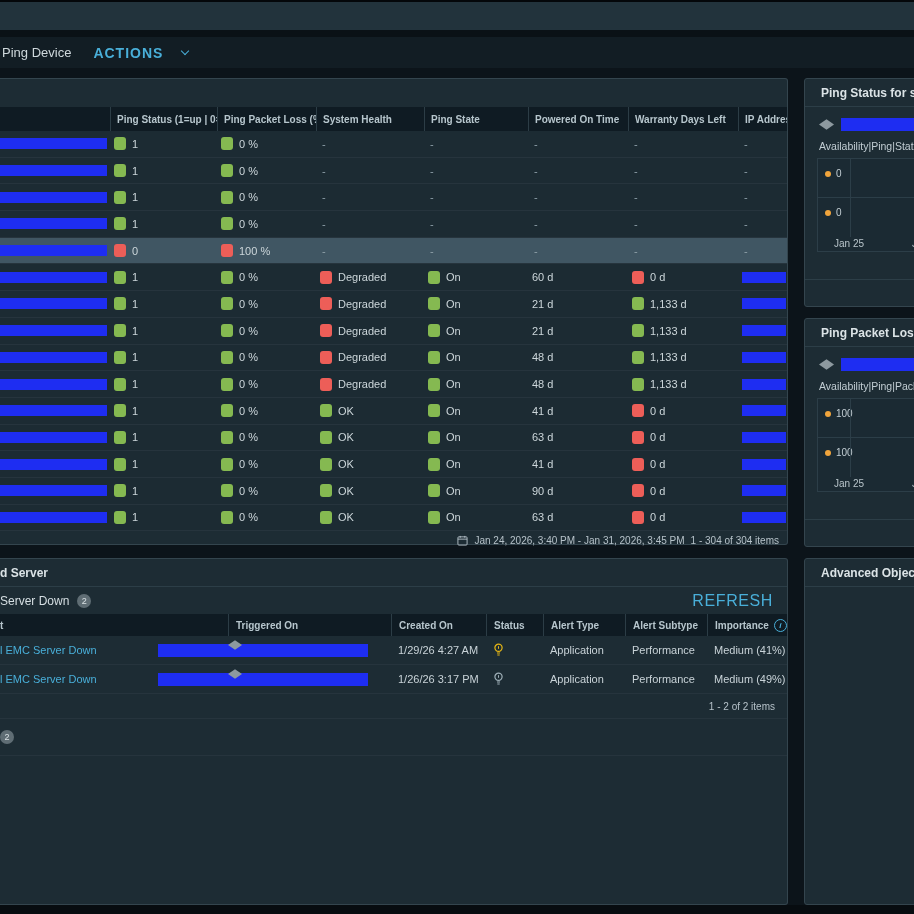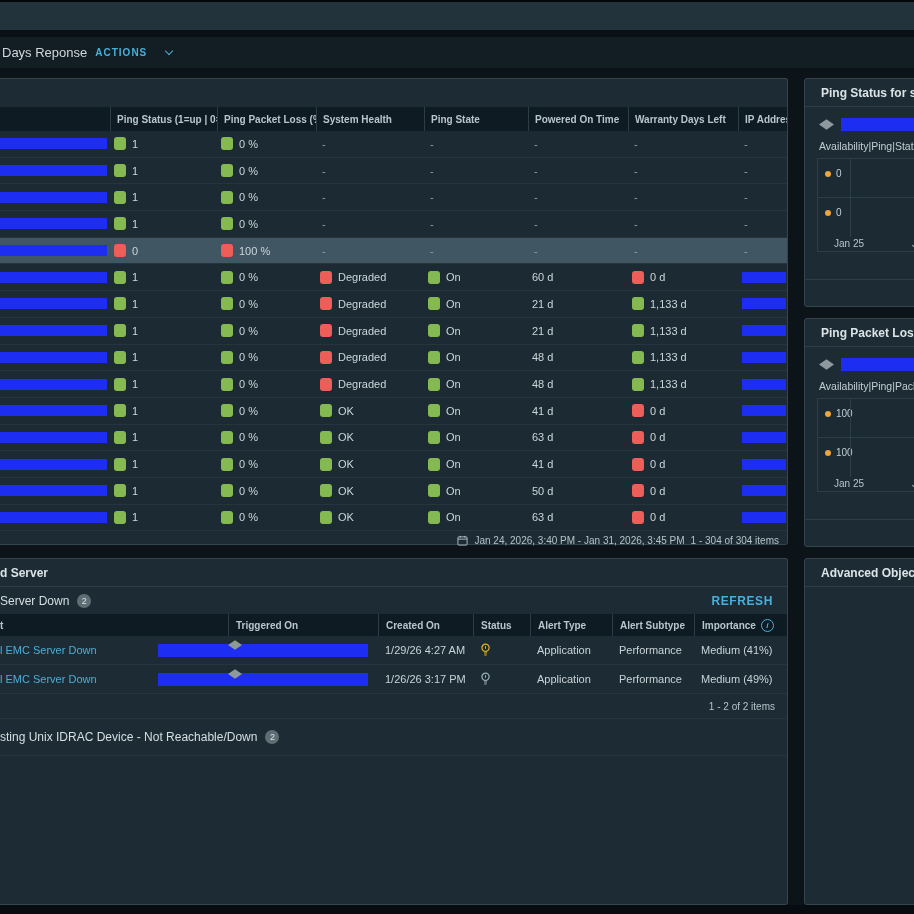--- a/index.html
+++ b/index.html
@@ -7,22 +7,22 @@
     width:914px;height:914px;position:relative;overflow:hidden;
     background:#0c141a;color:#c9d3d8;
     font-family:"Liberation Sans",sans-serif;
   }
   
   .top-line{position:absolute;top:0;left:0;width:914px;height:2px;background:#04070a;}
   .top-toolbar{position:absolute;top:2px;left:0;width:914px;height:28px;background:#22333c;}
   .top-gap{position:absolute;top:30px;left:0;width:914px;height:7px;background:#0a1116;}
   .title-bar{position:absolute;top:37px;left:0;width:914px;height:31px;background:#121d24;display:flex;align-items:center;}
   .page-title{font-size:13px;color:#cfd8dc;padding-left:2px;}
-  .actions-btn{display:flex;align-items:center;gap:19px;margin-left:8px;background:none;border:none;cursor:pointer;
-    color:var(--link);font-size:10px;font-weight:700;letter-spacing:1px;padding:0;font-family:inherit;}
+  .actions-btn{display:flex;align-items:center;gap:19px;margin-left:22px;background:none;border:none;cursor:pointer;
+    color:var(--link);font-size:14px;font-weight:700;letter-spacing:1px;padding:0;font-family:inherit;}
   .chev{width:5px;height:5px;border-right:1.5px solid var(--link);border-bottom:1.5px solid var(--link);
     transform:rotate(45deg);margin-top:-3px;}
   .bottom-strip{position:absolute;top:905px;left:0;width:914px;height:9px;background:#070c10;}
 
   
   .panel{position:absolute;background:#1d2c34;border:1px solid #34454e;border-radius:3px;box-sizing:border-box;}
 
   
   #main-panel{left:-2px;top:78px;width:790px;height:467px;border-left:none;}
   .m-toolbar{height:28px;}
@@ -66,26 +66,26 @@
   .pfoot{position:absolute;bottom:26px;left:0;right:0;border-top:1px solid #2c3e47;}
 
   
   #alerts-panel{left:-2px;top:558px;width:790px;height:347px;border-left:none;}
   #alerts-panel .ptitle{padding-left:2px;}
   .group-row{height:27px;display:flex;align-items:center;gap:8px;padding:0 14px 0 2px;
     font-size:12px;color:#d6dfe3;}
   .count-badge{width:14px;height:14px;border-radius:50%;background:#5f6d74;color:#d9e1e4;
     font-size:9px;display:flex;align-items:center;justify-content:center;flex:none;}
   .refresh-btn{margin-left:auto;background:none;border:none;cursor:pointer;color:var(--link);
-    font-size:12px;font-weight:700;letter-spacing:.6px;font-family:inherit;padding:0;}
+    font-size:16px;font-weight:400;letter-spacing:.6px;font-family:inherit;padding:0;}
   .ahead{display:flex;height:22px;background:#0f1b23;align-items:center;font-size:10px;font-weight:700;color:#b7c6cd;}
   .ahead .acell{height:100%;display:flex;align-items:center;gap:5px;box-sizing:border-box;border-left:1px solid #2c3d46;padding-left:7px;
     white-space:nowrap;overflow:hidden;}
   .ahead .acell:first-child{border-left:none;padding-left:2px;}
-  .a1{width:230px;}.a2{width:150px;}.a3{width:95px;}.a4{width:57px;}.a5{width:82px;}.a6{width:82px;}.a7{flex:1;text-align:right;}
+  .a1{width:230px;}.a2{width:150px;}.a3{width:95px;margin-left:13px;}.a4{width:57px;}.a5{width:82px;}.a6{width:82px;}.a7{flex:1;text-align:right;}
   .arow{display:flex;height:28px;align-items:center;border-bottom:1px solid #26343d;font-size:11px;position:relative;}
   .arow .acell{display:flex;align-items:center;box-sizing:border-box;padding-left:7px;white-space:nowrap;overflow:hidden;}
   .arow .acell:first-child{padding-left:2px;}
   .alink{color:var(--link);cursor:pointer;}
   .tbar{position:absolute;left:160px;top:8px;width:210px;height:13px;background:var(--blue_bar);}
   .ticon{position:absolute;left:230px;top:4px;}
   .bulb{display:inline-flex;}
   .bulb.lit{color:var(--bulb_lit);}
   .bulb.dim{color:var(--bulb_dim);}
   .afoot{height:24px;display:flex;justify-content:flex-end;align-items:center;padding-right:12px;
@@ -95,21 +95,21 @@
     font-size:8px;display:inline-flex;align-items:center;justify-content:center;font-style:italic;flex:none;}
 </style>
 </head>
 <body>
 
 <div class="top-line"></div>
 <div class="top-toolbar"></div>
 <div class="top-gap"></div>
 
 <div class="title-bar">
-  <span class="page-title">Days Reponse</span>
+  <span class="page-title">Ping Device</span>
   <button class="actions-btn">
     <span>ACTIONS</span>
     <span class="chev"></span>
   </button>
 </div>
 
 <section class="panel" id="main-panel">
   <div class="m-toolbar"></div>
   <div class="mhead">
     <div class="mcell w-name"></div>
@@ -524,21 +524,21 @@
         </div>
         <div class="mcell w-health">
           <span class="badge" style="background: var(--green);"></span>
           <span class="cval2">OK</span>
         </div>
         <div class="mcell w-power">
           <span class="badge" style="background: var(--green);"></span>
           <span class="cval2">On</span>
         </div>
         <div class="mcell w-ptime">
-          <span class="cval2">50 d</span>
+          <span class="cval2">90 d</span>
         </div>
         <div class="mcell w-warr">
           <span class="badge" style="background: var(--red);"></span>
           <span class="cval2">0 d</span>
         </div>
         <div class="mcell w-ip">
           <span class="ipbar"></span>
         </div>
       </div>
       <div class="mrow">
@@ -710,18 +710,17 @@
         <div class="acell a6">Performance</div>
         <div class="acell a7">Medium (49%)</div>
       </div>
     </div>
 
   <div class="afoot">
     <span>1 - 2 of 2 items</span>
   </div>
 
   <div class="group-row g2">
-    <span>sting Unix IDRAC Device - Not Reachable/Down</span>
     <span class="count-badge">2</span>
   </div>
 </section>
 
 <div class="bottom-strip"></div>
 
 </body></html>

